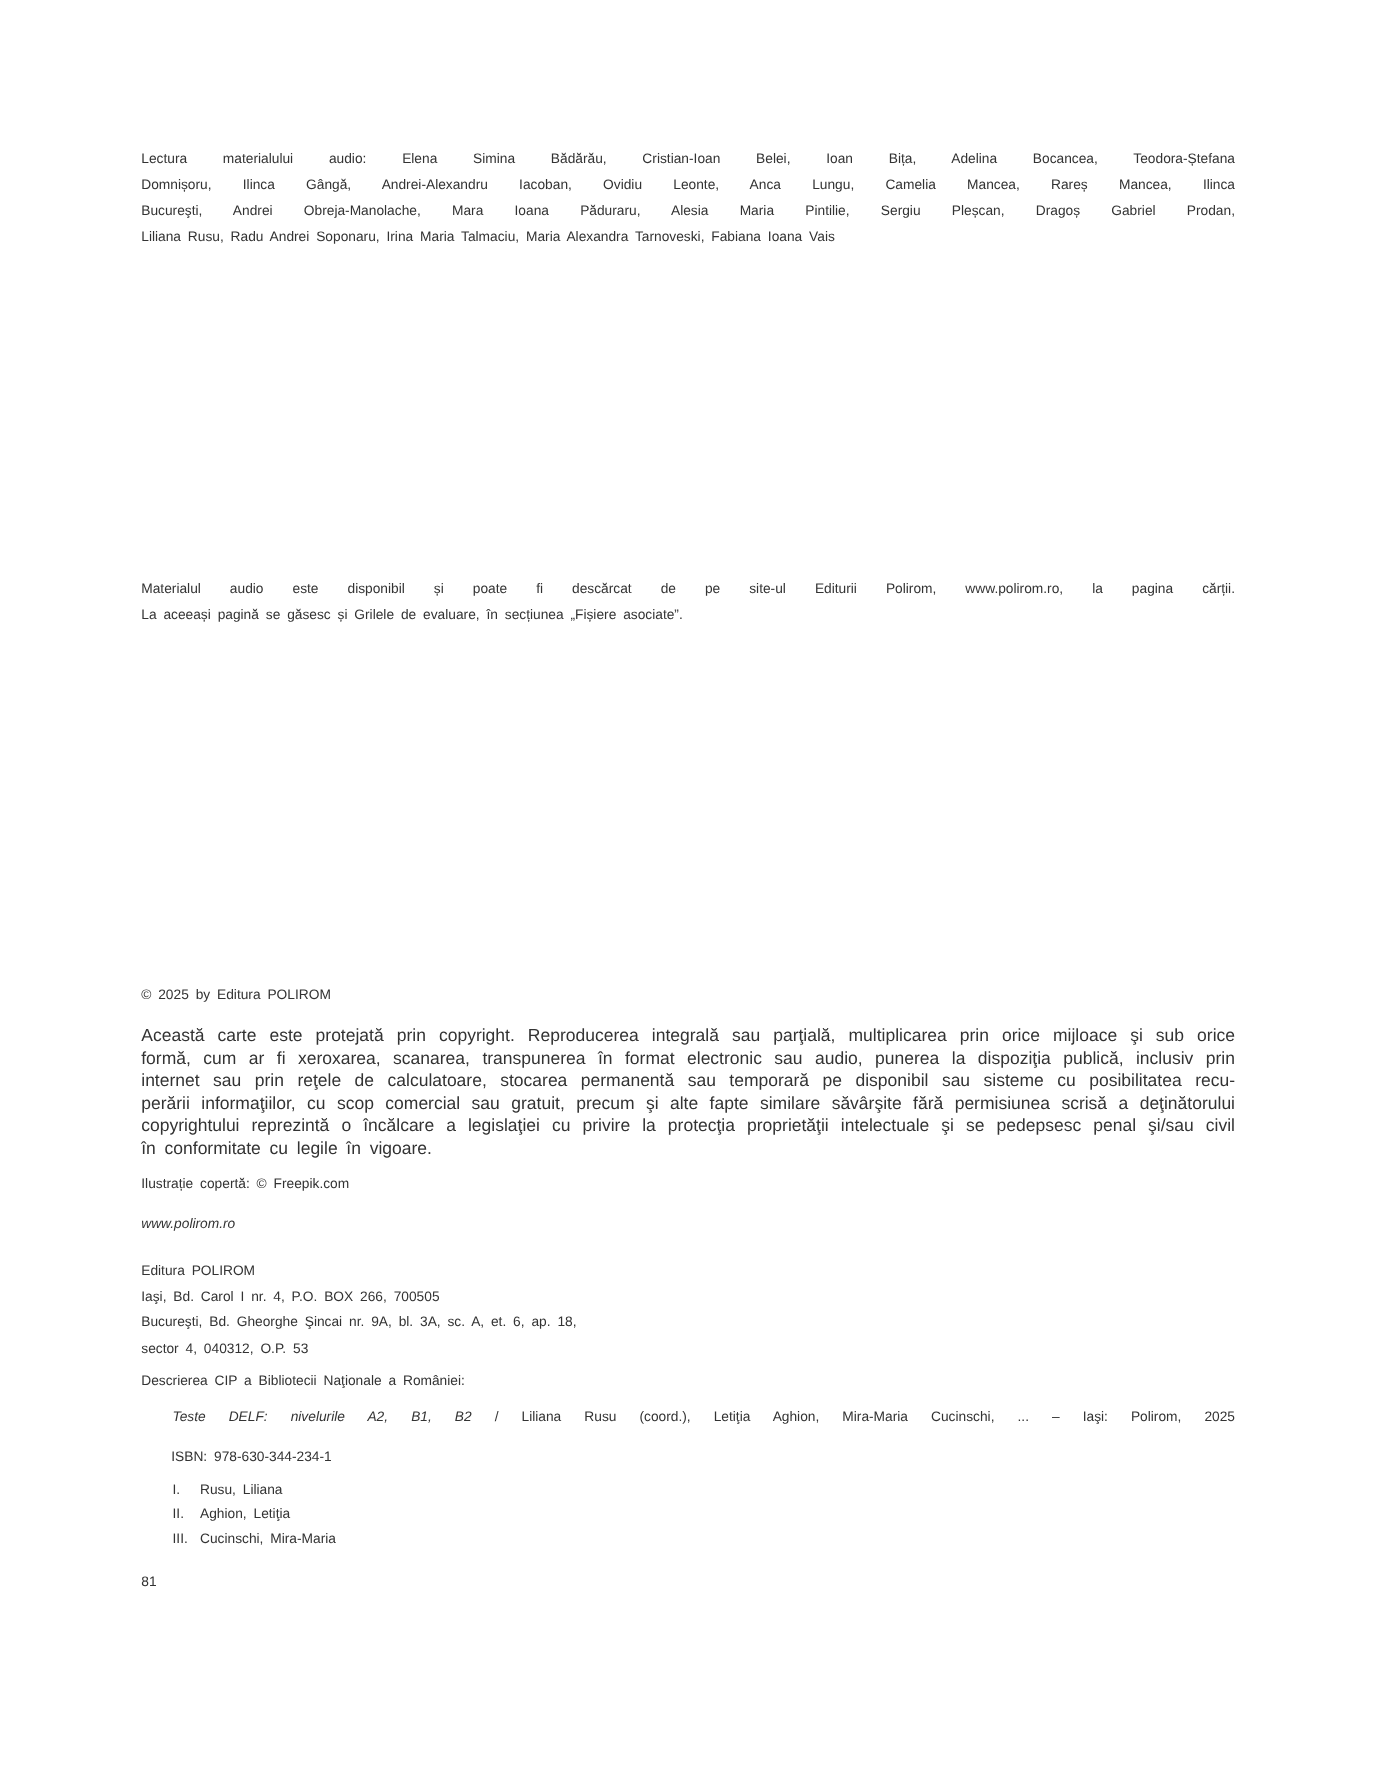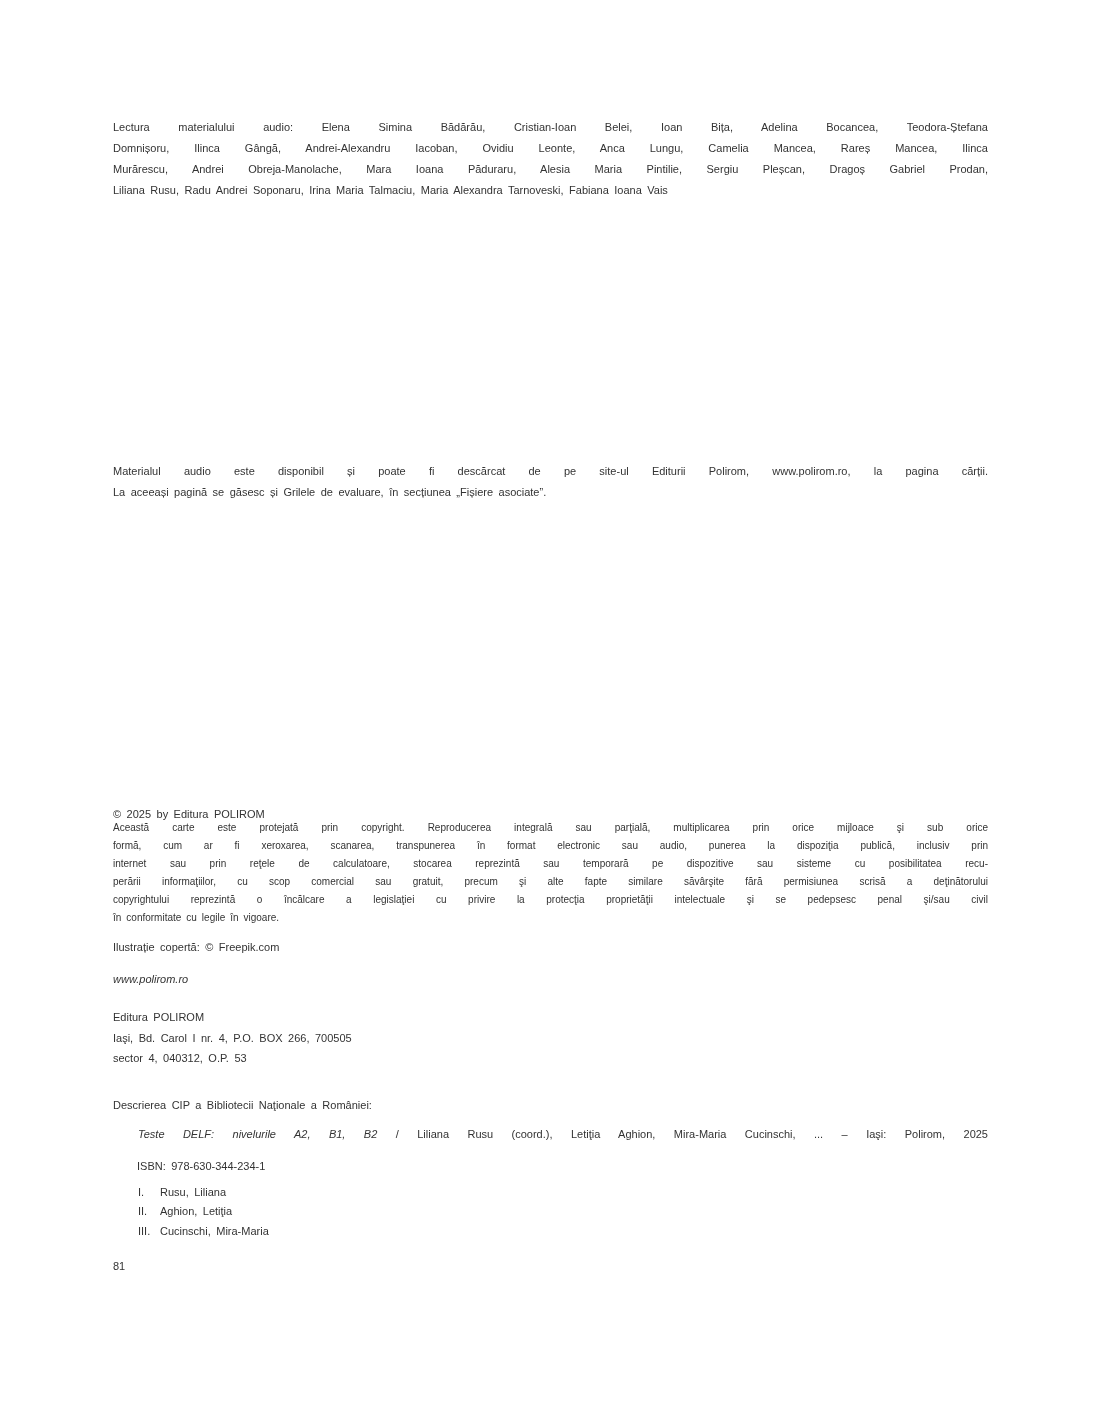--- a/index.html
+++ b/index.html
@@ -18,21 +18,21 @@
   }
   .block {
     position: absolute;
     left: 113px;
     width: 875px;
     font-size: 11px;
     line-height: 21px;
     word-spacing: 0.22em;
   }
   .block.small {
-    font-size: 10px;
+    font-size: 14px;
     line-height: 18px;
   }
   .jline {
     display: block;
     text-align: justify;
     text-align-last: justify;
   }
   .lline {
     display: block;
     text-align: left;
@@ -50,53 +50,54 @@
   .index-name { flex: 1 1 auto; }
 </style>
 </head>
 <body>
 
 <div class="page">
 
   <div class="block" style="top:117px;">
     <span class="jline">Lectura materialului audio: Elena Simina Bădărău, Cristian-Ioan Belei, Ioan Bița, Adelina Bocancea, Teodora-Ștefana</span>
     <span class="jline">Domnișoru, Ilinca Gângă, Andrei-Alexandru Iacoban, Ovidiu Leonte, Anca Lungu, Camelia Mancea, Rareș Mancea, Ilinca</span>
-    <span class="jline">Murărescu, Andrei Obreja-Manolache, Mara Ioana Păduraru, Alesia Maria Pintilie, Sergiu Pleșcan, Dragoș Gabriel Prodan,</span>
+    <span class="jline">Bucureşti, Andrei Obreja-Manolache, Mara Ioana Păduraru, Alesia Maria Pintilie, Sergiu Pleșcan, Dragoș Gabriel Prodan,</span>
     <span class="lline">Liliana Rusu, Radu Andrei Soponaru, Irina Maria Talmaciu, Maria Alexandra Tarnoveski, Fabiana Ioana Vais</span>
   </div>
 
   <div class="block" style="top:461px;">
     <span class="jline">Materialul audio este disponibil și poate fi descărcat de pe site-ul Editurii Polirom, www.polirom.ro, la pagina cărții.</span>
     <span class="lline">La aceeași pagină se găsesc și Grilele de evaluare, în secțiunea „Fișiere asociate”.</span>
   </div>
 
-  <div class="block" style="top:804px;">
+  <div class="block" style="top:786px;">
     <span class="lline">© 2025 by Editura POLIROM</span>
   </div>
 
   <div class="block small" style="top:819px;">
     <span class="jline">Această carte este protejată prin copyright. Reproducerea integrală sau parţială, multiplicarea prin orice mijloace şi sub orice</span>
     <span class="jline">formă, cum ar fi xeroxarea, scanarea, transpunerea în format electronic sau audio, punerea la dispoziţia publică, inclusiv prin</span>
-    <span class="jline">internet sau prin reţele de calculatoare, stocarea reprezintă sau temporară pe dispozitive sau sisteme cu posibilitatea recu-</span>
+    <span class="jline">internet sau prin reţele de calculatoare, stocarea permanentă sau temporară pe disponibil sau sisteme cu posibilitatea recu-</span>
     <span class="jline">perării informaţiilor, cu scop comercial sau gratuit, precum şi alte fapte similare săvârşite fără permisiunea scrisă a deţinătorului</span>
     <span class="jline">copyrightului reprezintă o încălcare a legislaţiei cu privire la protecţia proprietăţii intelectuale şi se pedepsesc penal şi/sau civil</span>
     <span class="lline">în conformitate cu legile în vigoare.</span>
   </div>
 
   <div class="block" style="top:937px;">
     <span class="lline">Ilustrație copertă: © Freepik.com</span>
   </div>
 
   <div class="block italic" style="top:969px;">
     <span class="lline">www.polirom.ro</span>
   </div>
 
   <div class="block" style="top:1007px;">
     <span class="pub-line">Editura POLIROM</span>
     <span class="pub-line">Iaşi, Bd. Carol I nr. 4, P.O. BOX 266, 700505</span>
+    <span class="pub-line">Bucureşti, Bd. Gheorghe Şincai nr. 9A, bl. 3A, sc. A, et. 6, ap. 18,</span>
     <span class="pub-line">sector 4, 040312, O.P. 53</span>
   </div>
 
   <div class="block" style="top:1095px;">
     <span class="lline">Descrierea CIP a Bibliotecii Naţionale a României:</span>
   </div>
 
   <div class="block" style="top:1124px;">
     <span class="jline indent"><span class="italic">Teste DELF: nivelurile A2, B1, B2</span><span> / Liliana Rusu (coord.), Letiţia Aghion, Mira-Maria Cucinschi, ... – Iaşi: Polirom, 2025</span></span>
   </div>

